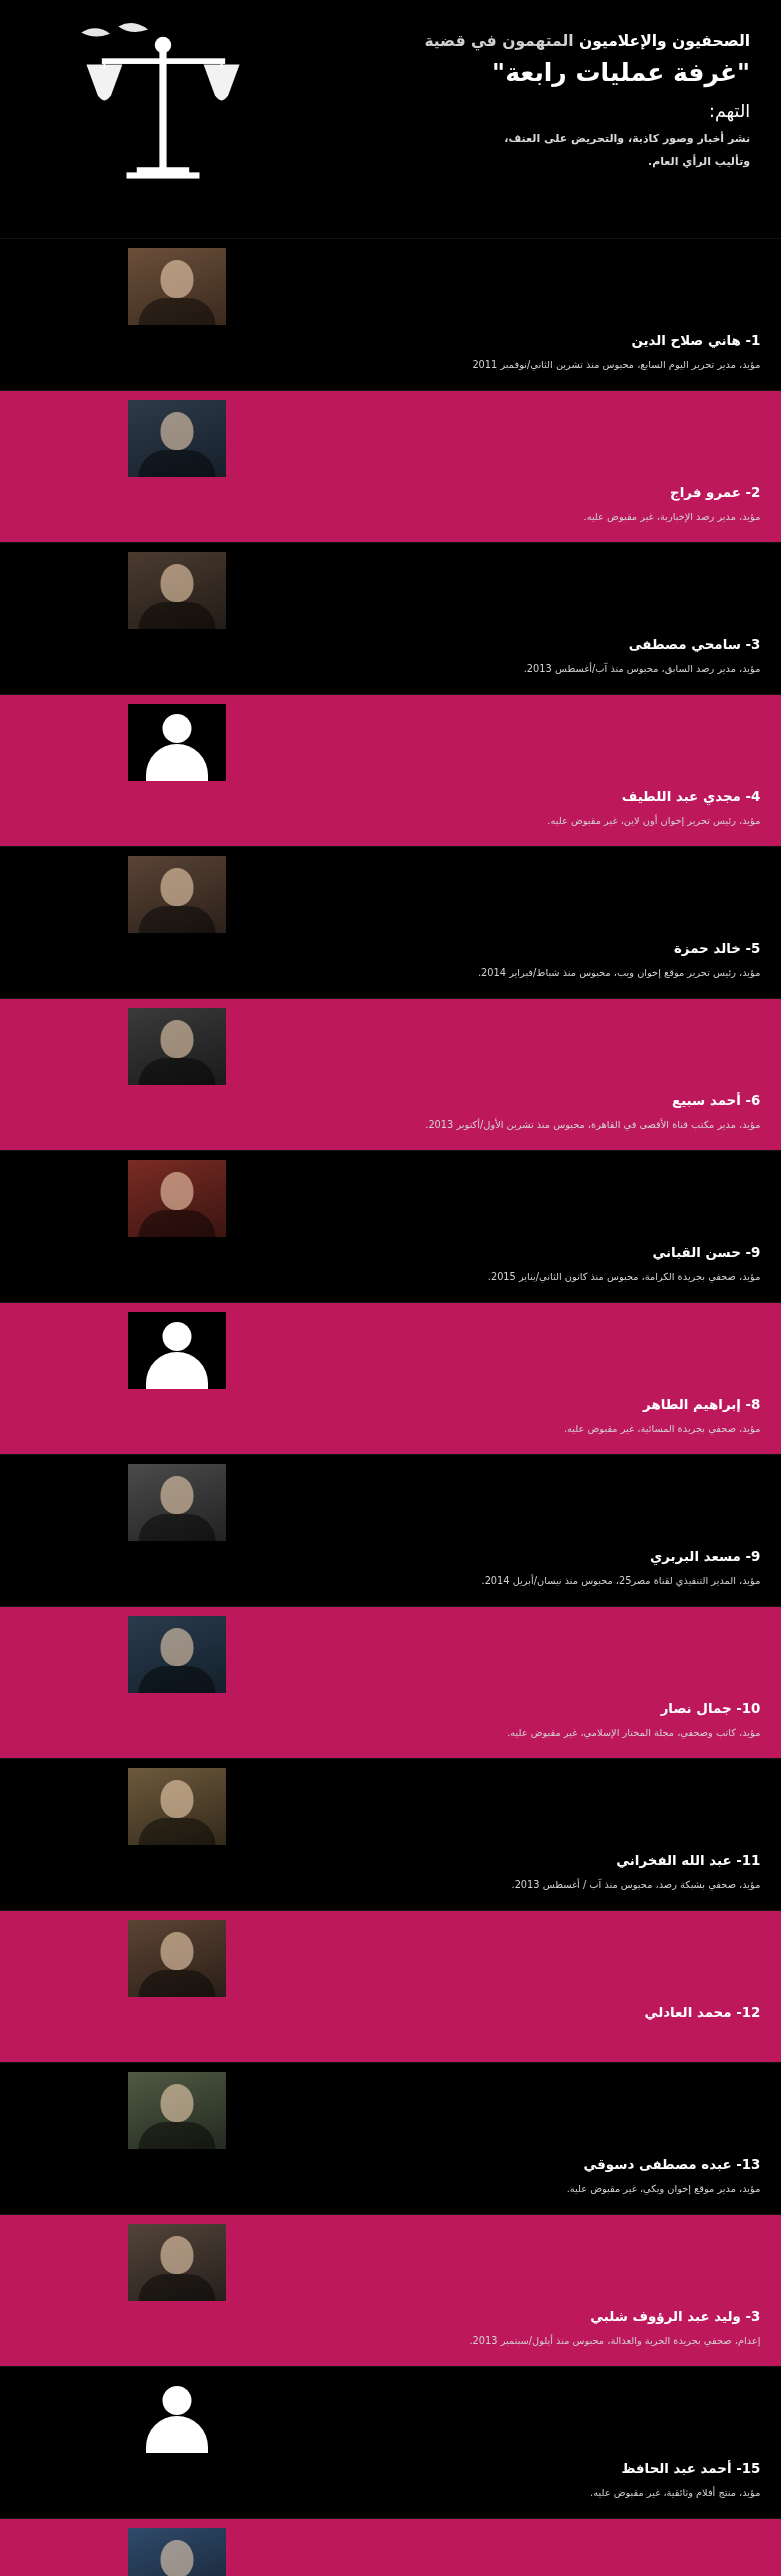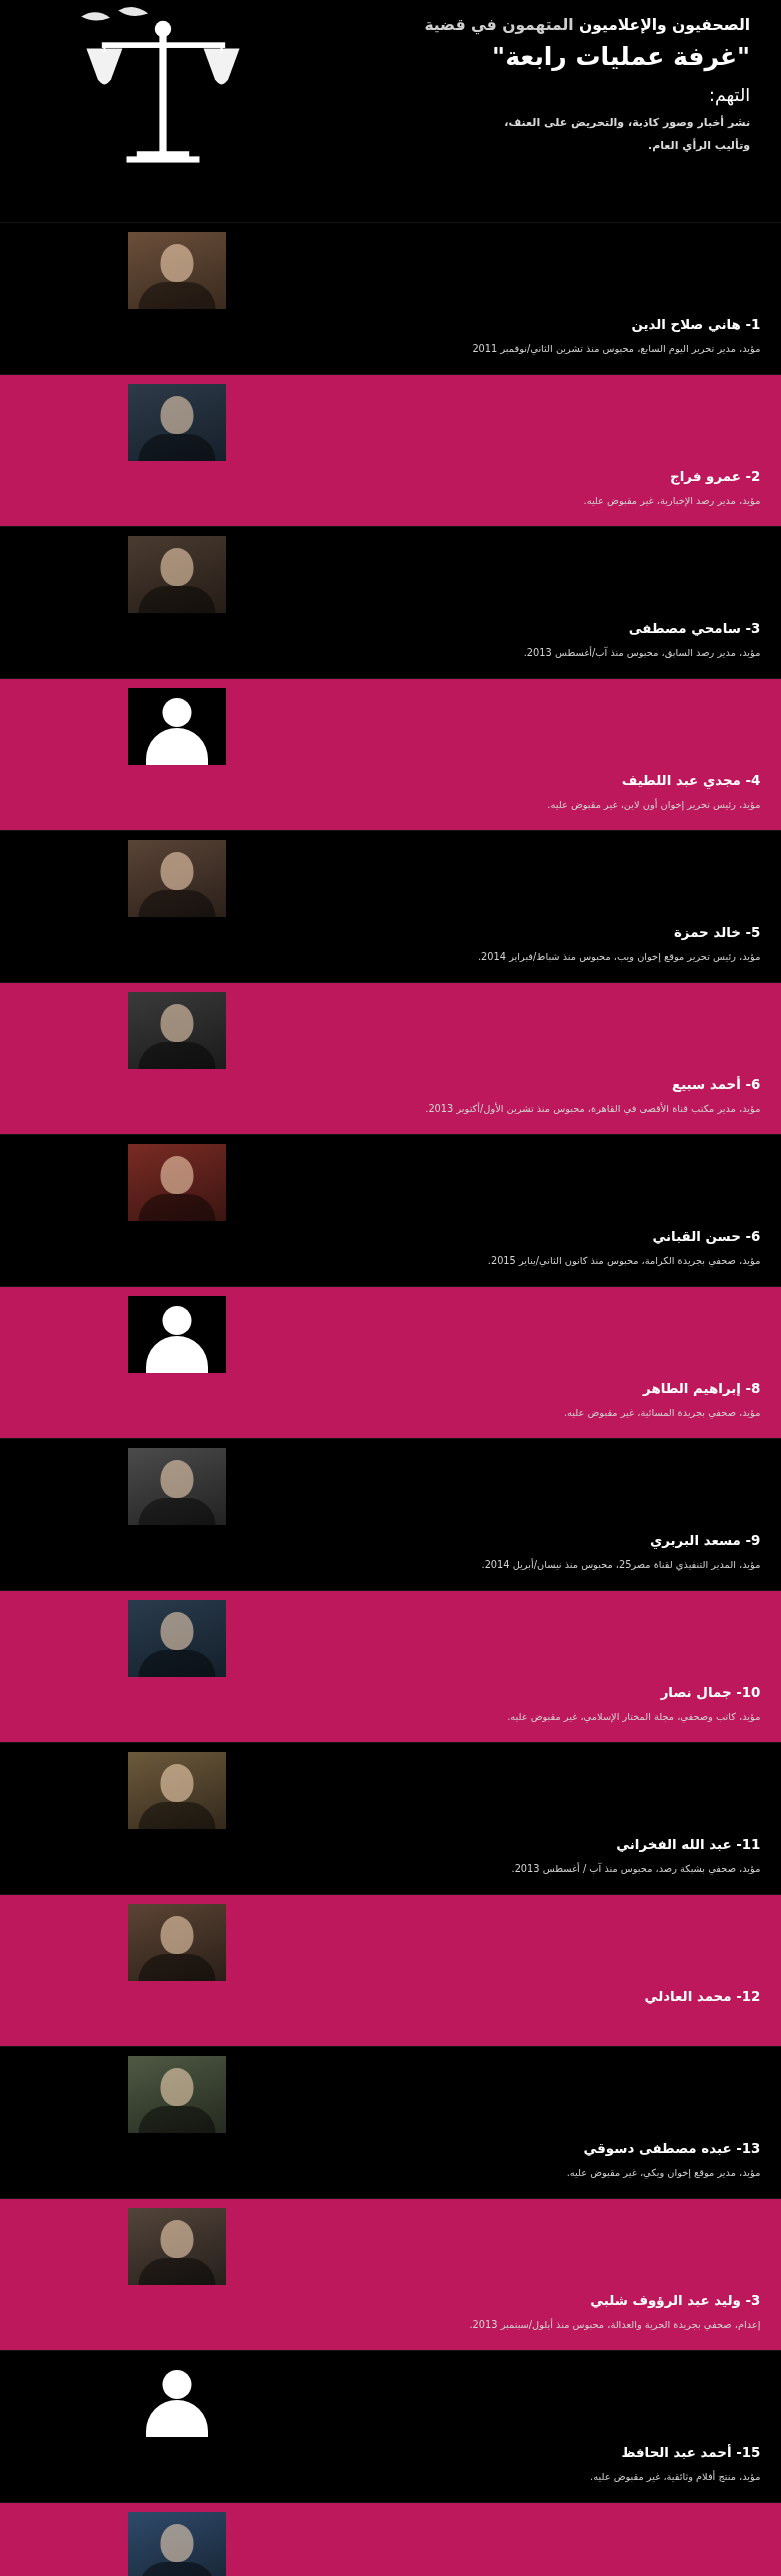--- a/index.html
+++ b/index.html
@@ -16,20 +16,21 @@
     position: relative;
     overflow: hidden;
   }
 
   
   .header {
     position: relative;
     height: 222px;
     background: #000;
     padding: 9.3px 20.6px 0 20.6px;
+    margin-top: 16px;
   }
   .scales {
     position: absolute;
     left: 72px;
     top: 2.1px;
     width: 185px;
     height: 206px;
     pointer-events: none;
   }
   .header-text {
@@ -232,21 +233,21 @@
         <div class="p-name">6- أحمد سبيع</div>
         <div class="p-desc">مؤبد، مدير مكتب قناة الأقصى في القاهرة، محبوس منذ تشرين الأول/أكتوبر 2013.</div>
       </div>
       <div class="person">
         <div class="photo">
           <div class="ph-inner" style="background: linear-gradient(160deg, rgb(122, 43, 36), rgb(59, 21, 17));">
             <div style="position: absolute; left: 50%; top: 11.3px; transform: translateX(-50%); width: 33px; height: 38px; border-radius: 50% 50% 46% 46%; background: rgba(255, 222, 190, 0.55);"></div>
             <div style="position: absolute; left: 50%; bottom: 0px; transform: translateX(-50%); width: 77px; height: 27px; border-radius: 36px 36px 0px 0px; background: rgba(0, 0, 0, 0.45);"></div>
           </div>
         </div>
-        <div class="p-name">6- حسن القباني</div>
+        <div class="p-name">9- حسن القباني</div>
         <div class="p-desc">مؤبد، صحفي بجريدة الكرامة، محبوس منذ كانون الثاني/يناير 2015.</div>
       </div>
       <div class="person alt">
         <div class="photo">
           <div class="ph-inner">
             <div class="silhouette"></div>
           </div>
         </div>
         <div class="p-name">8- إبراهيم الطاهر</div>
         <div class="p-desc">مؤبد، صحفي بجريدة المسائية، غير مقبوض عليه.</div>

